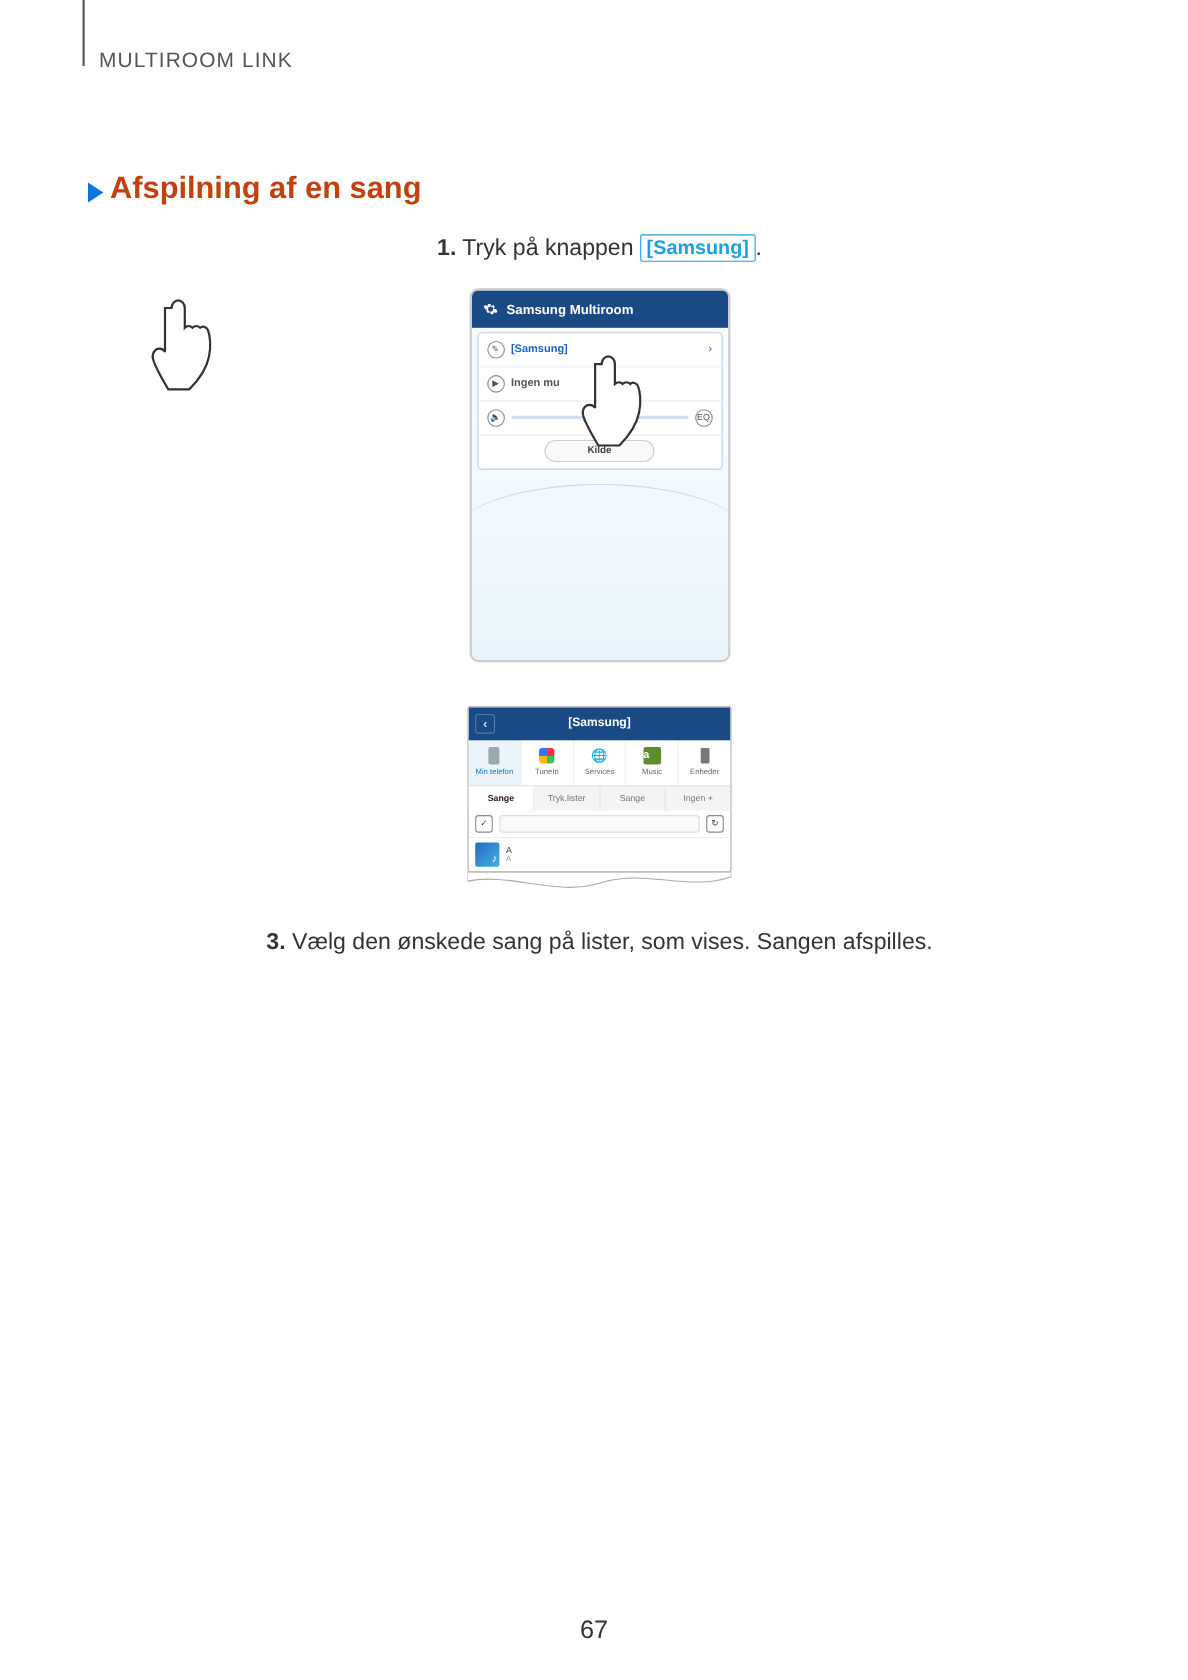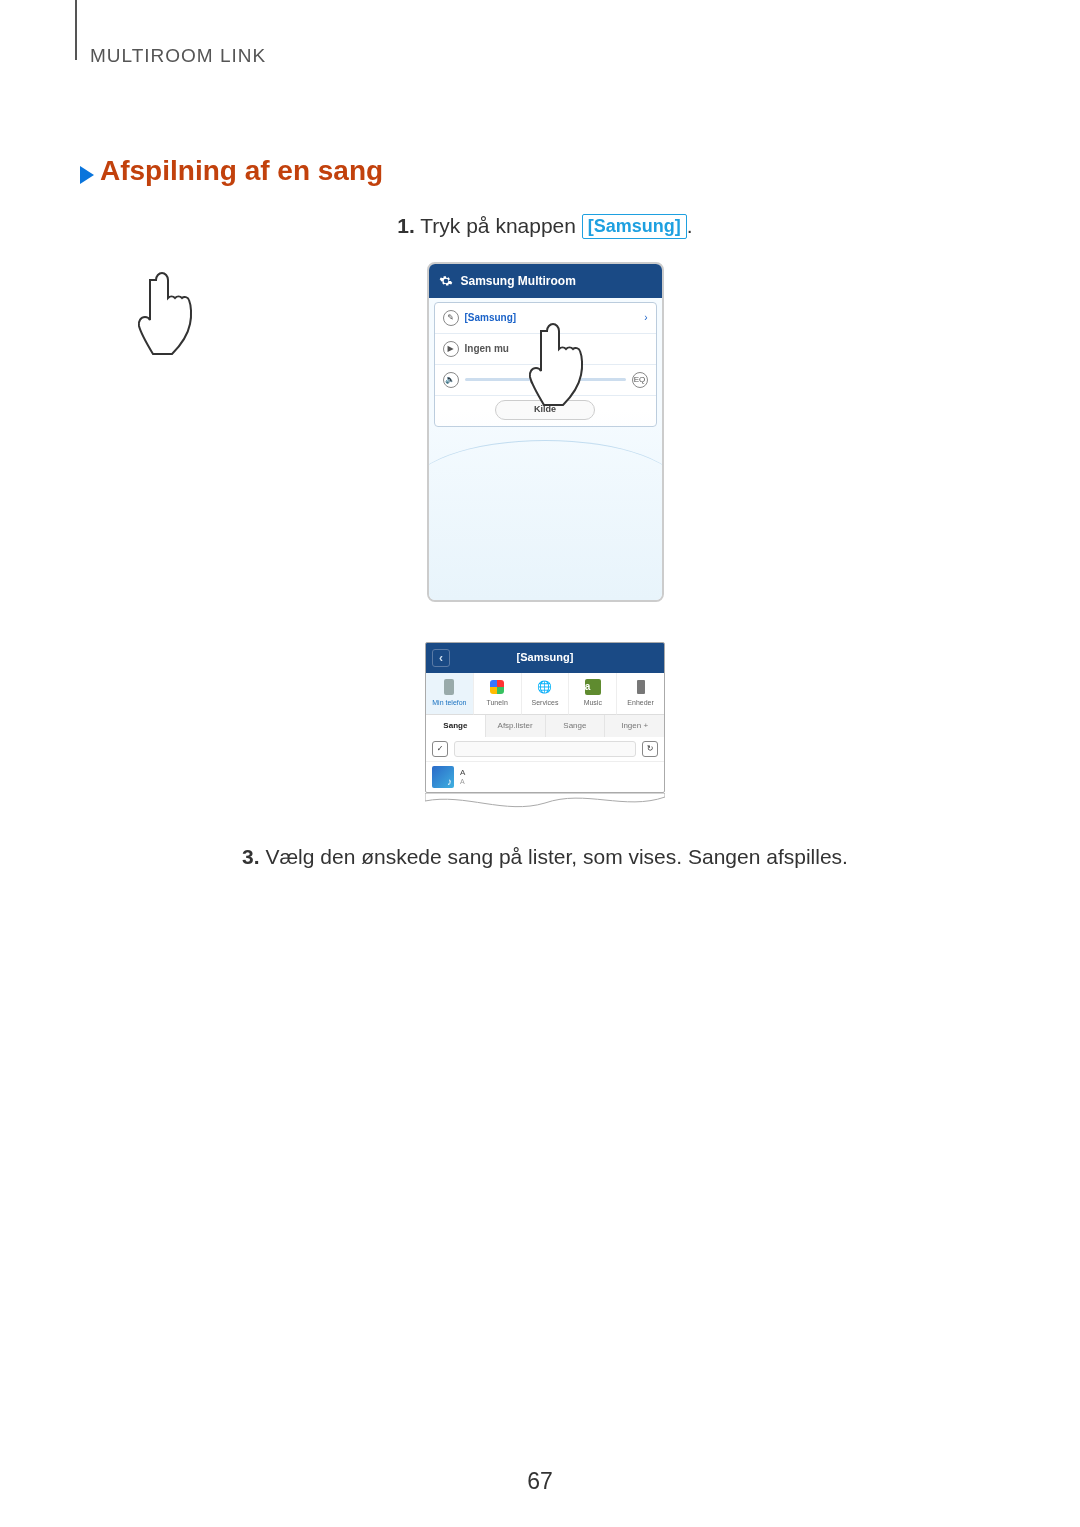--- a/index.html
+++ b/index.html
@@ -170,21 +170,21 @@
           </div>
           <div class="srctab">
             <div class="ico">
                 <span class="speaker-ico"></span>
               </div>
             <span>Enheder</span>
           </div>
         </div>
         <div class="filterrow">
           <div>Sange</div>
-          <div>Afsp.lister</div>
+          <div>Tryk.lister</div>
           <div>Sange</div>
           <div>Ingen +</div>
         </div>
         <div class="listrow">
           <span class="checkbox">✓</span>
           <span class="empty"></span>
           <span class="refresh">↻</span>
         </div>
         <div class="songrow">
           <span class="thumb"></span>

